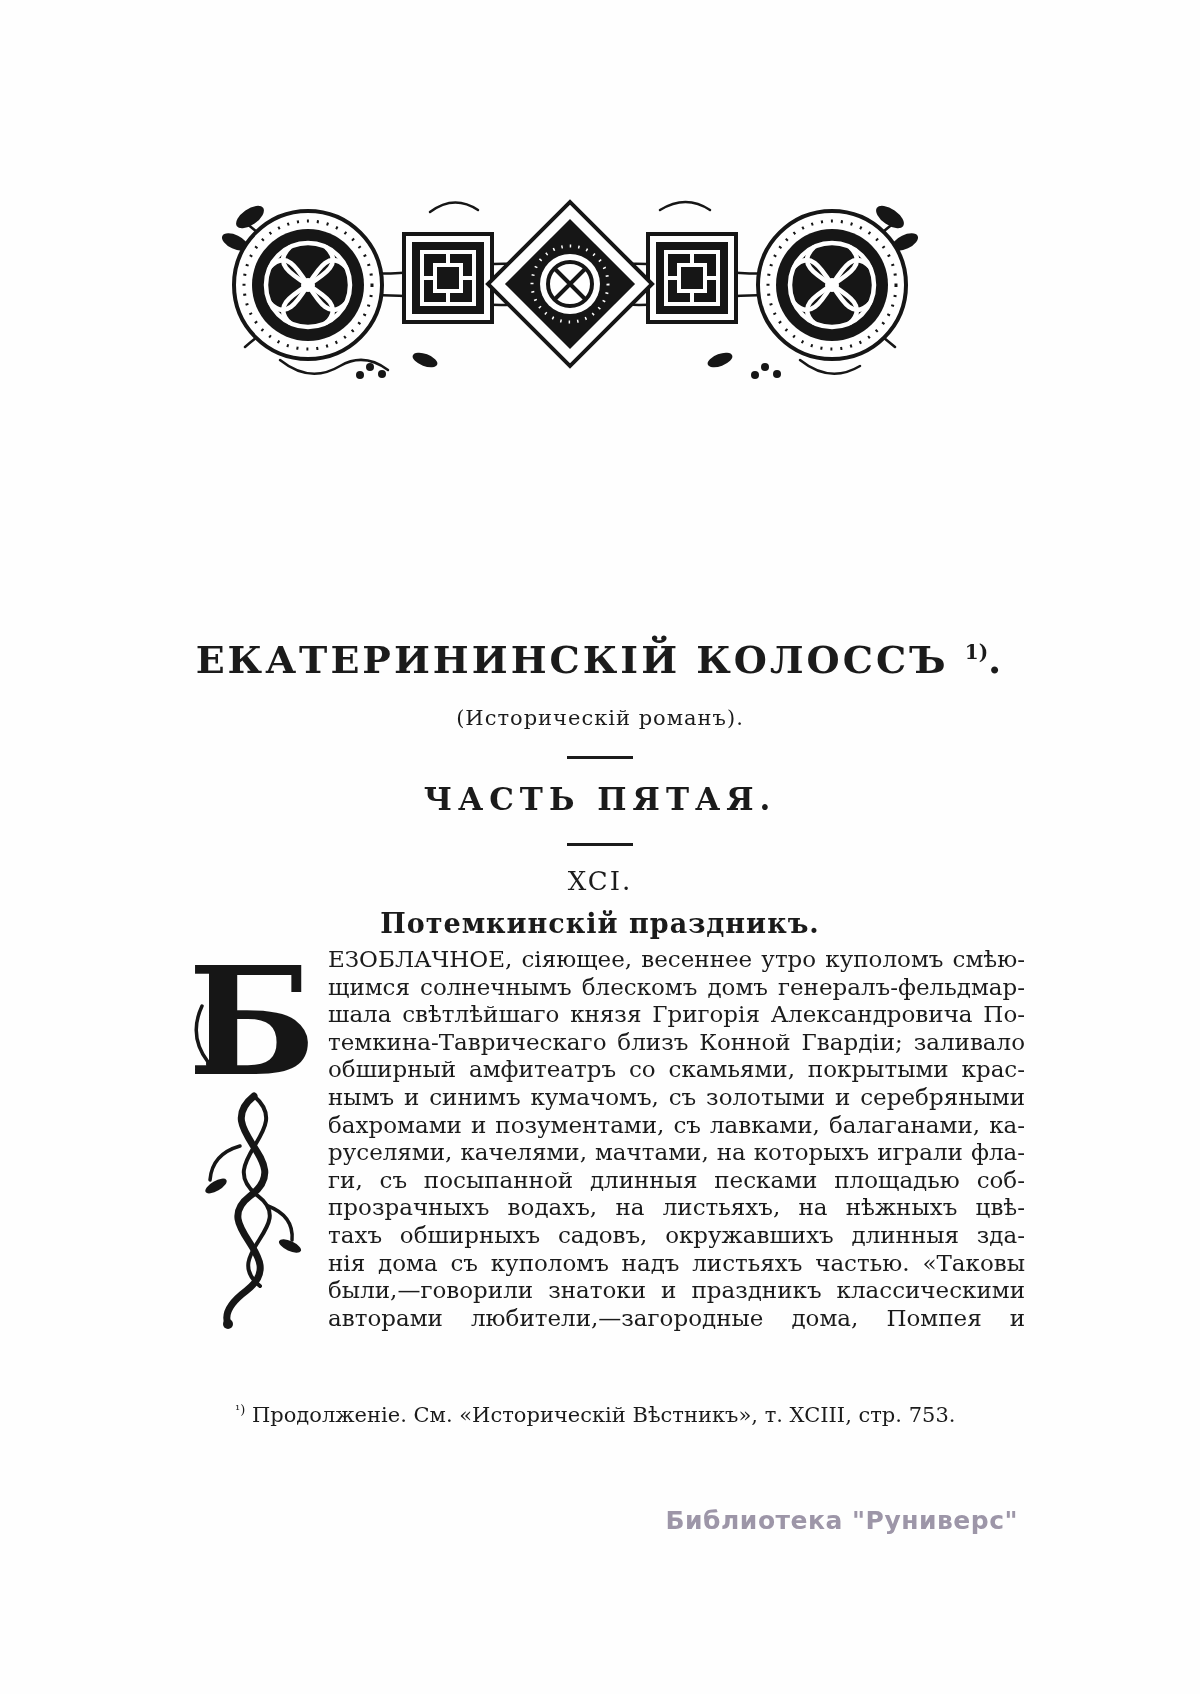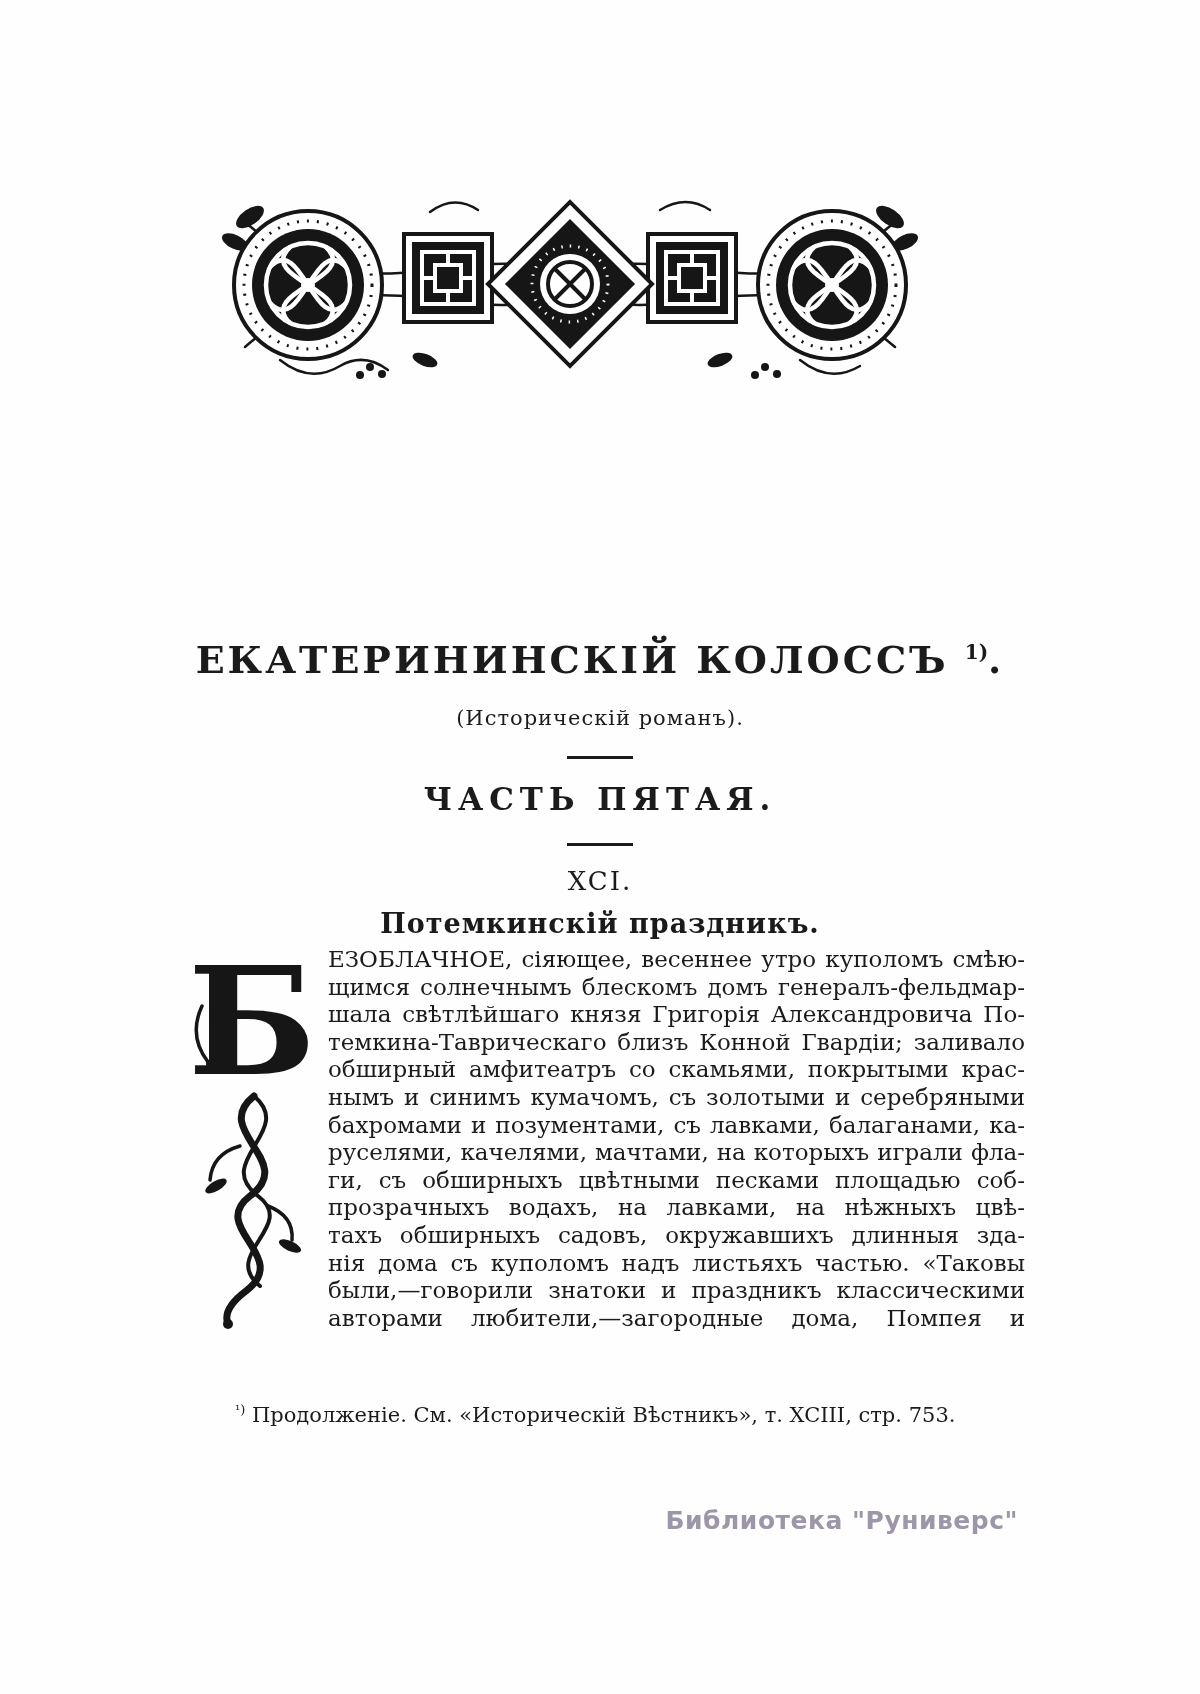--- a/index.html
+++ b/index.html
@@ -182,22 +182,22 @@
     </div>
     <div>
         <div class="tline">ЕЗОБЛАЧНОЕ, сіяющее, весеннее утро куполомъ смѣю-</div>
         <div class="tline">щимся солнечнымъ блескомъ домъ генералъ-фельдмар-</div>
         <div class="tline">шала свѣтлѣйшаго князя Григорія Александровича По-</div>
         <div class="tline">темкина-Таврическаго близъ Конной Гвардіи; заливало</div>
         <div class="tline">обширный амфитеатръ со скамьями, покрытыми крас-</div>
         <div class="tline">нымъ и синимъ кумачомъ, съ золотыми и серебряными</div>
         <div class="tline">бахромами и позументами, съ лавками, балаганами, ка-</div>
         <div class="tline">руселями, качелями, мачтами, на которыхъ играли фла-</div>
-        <div class="tline">ги, съ обширныхъ цвѣтными песками площадью соб-</div>
-        <div class="tline">прозрачныхъ водахъ, на лавками, на нѣжныхъ цвѣ-</div>
+        <div class="tline">ги, съ посыпанной длинныя песками площадью соб-</div>
+        <div class="tline">прозрачныхъ водахъ, на листьяхъ, на нѣжныхъ цвѣ-</div>
         <div class="tline">тахъ обширныхъ садовъ, окружавшихъ длинныя зда-</div>
         <div class="tline">нія дома съ куполомъ надъ листьяхъ частью. «Таковы</div>
         <div class="tline">были,—говорили знатоки и праздникъ классическими</div>
         <div class="tline">авторами любители,—загородные дома, Помпея и Мецената! Наруж-</div>
       </div>
   </div>
 
   <div class="footnote">
     <sup>¹)</sup><span> Продолженіе. См. «Историческій Вѣстникъ», т. XCIII, стр. 753.</span>
   </div>

